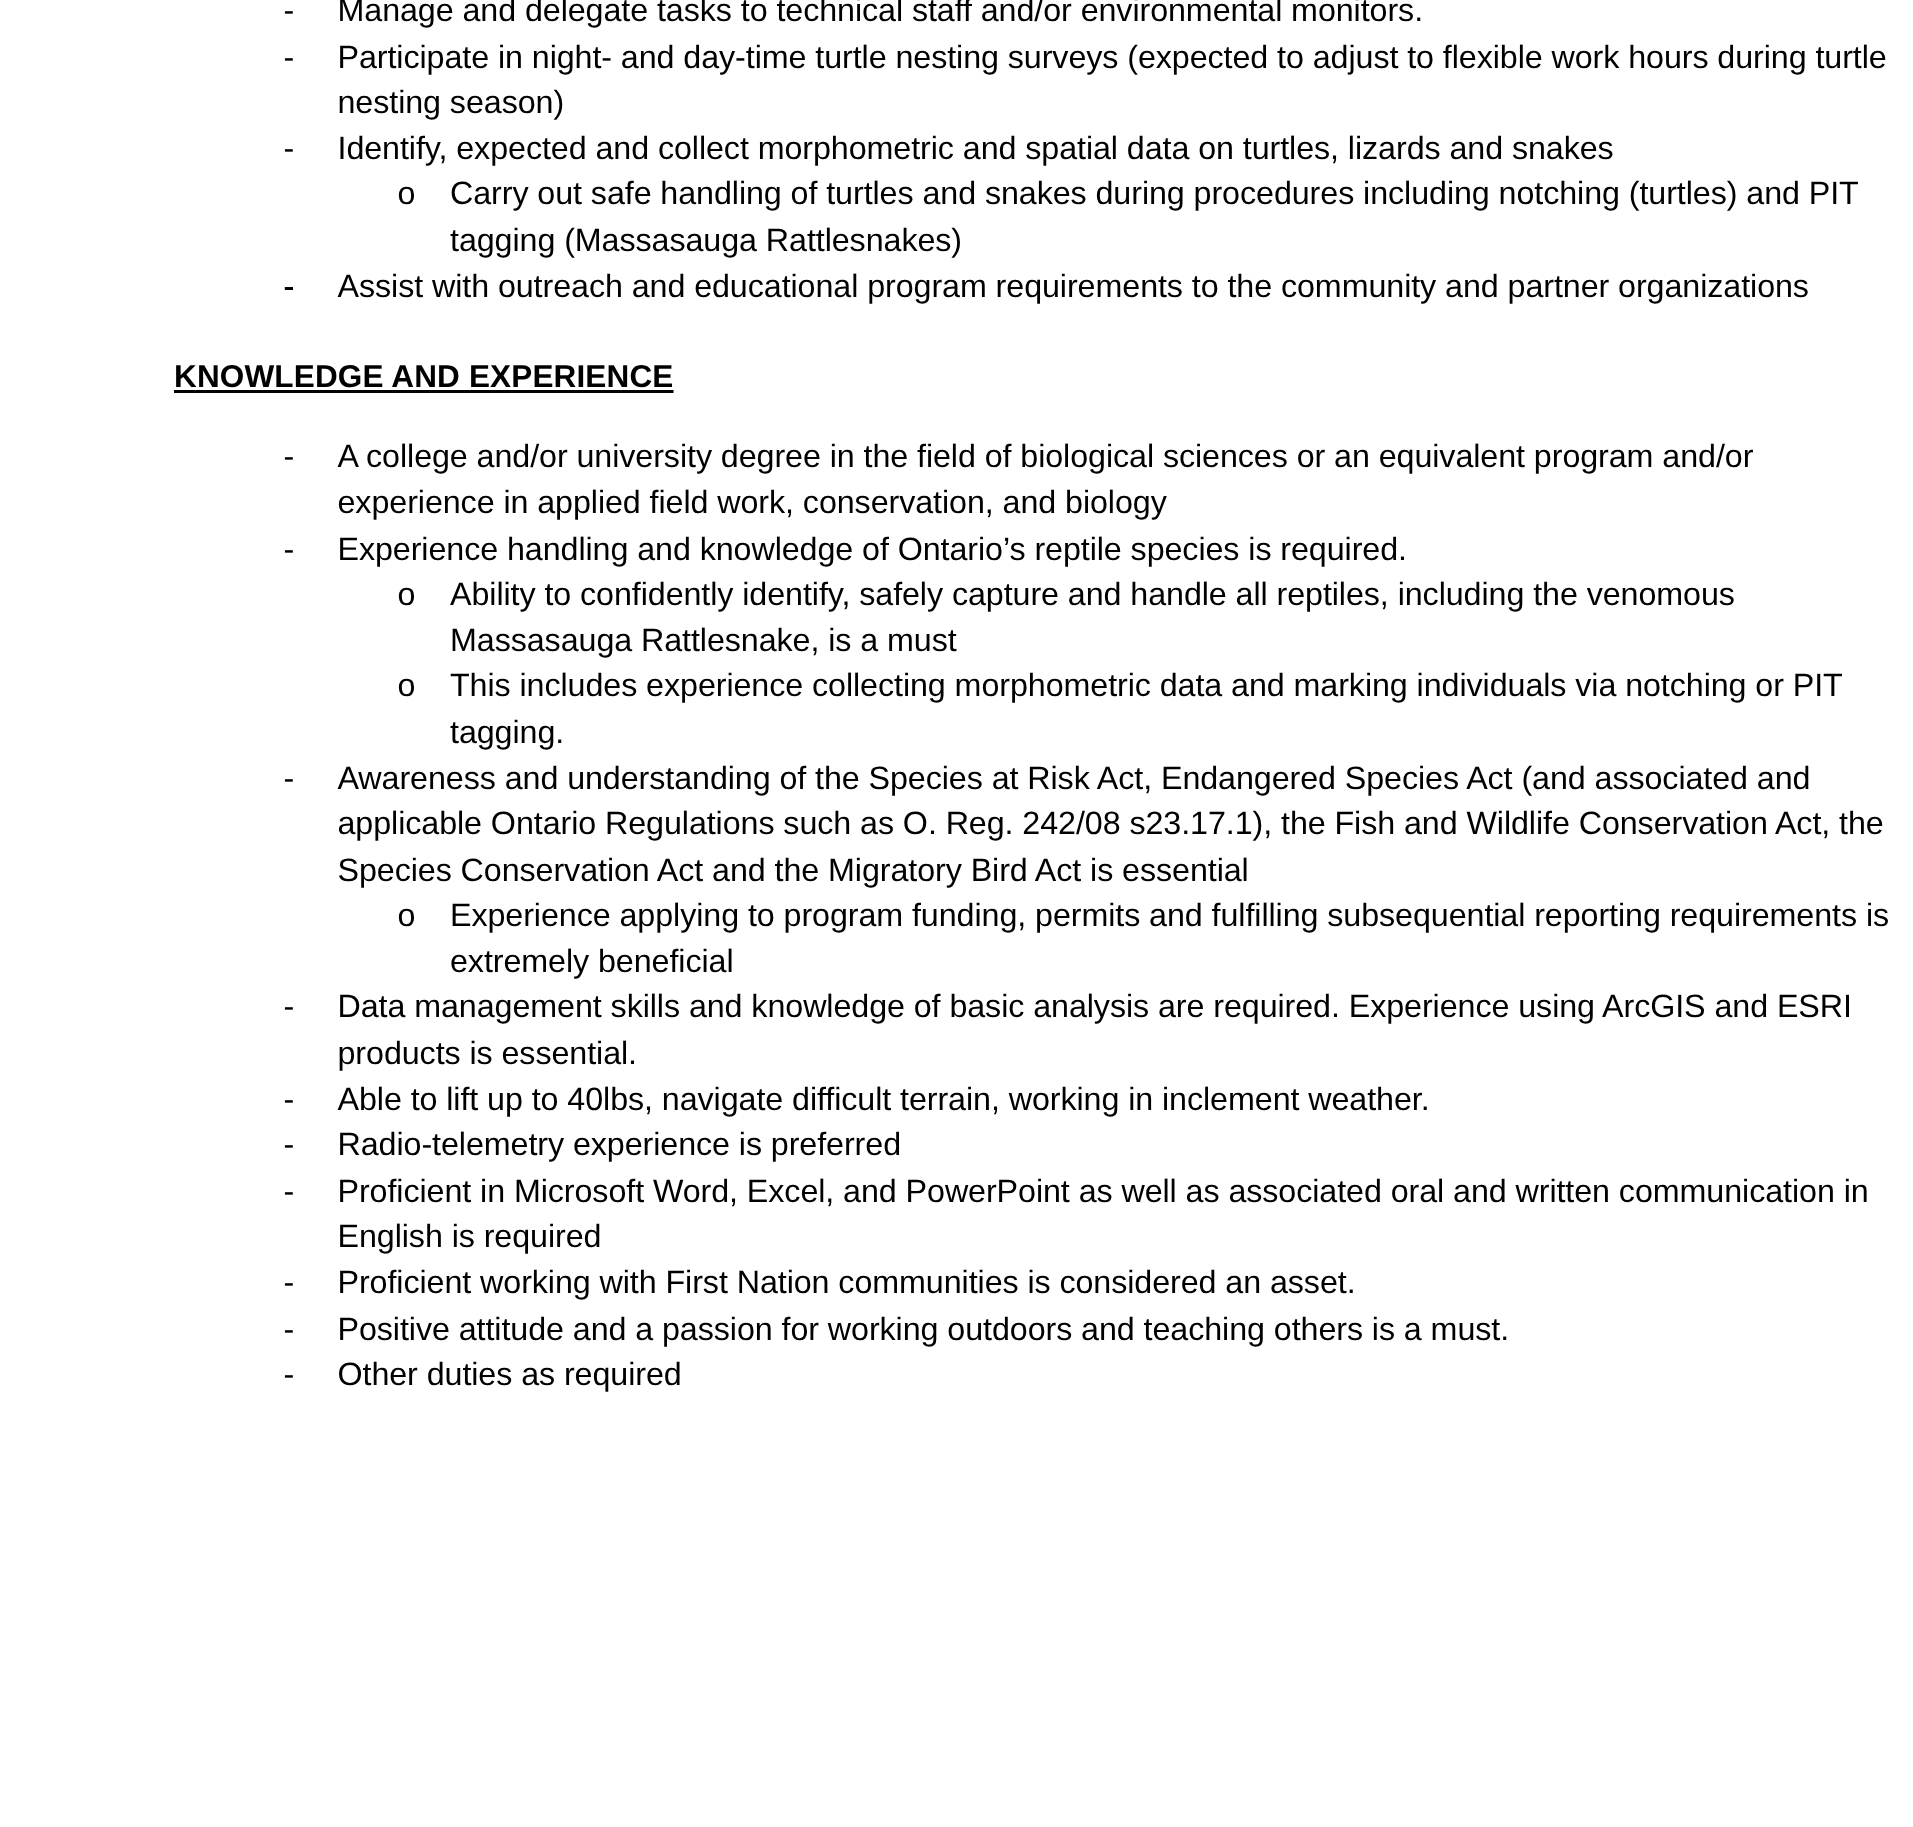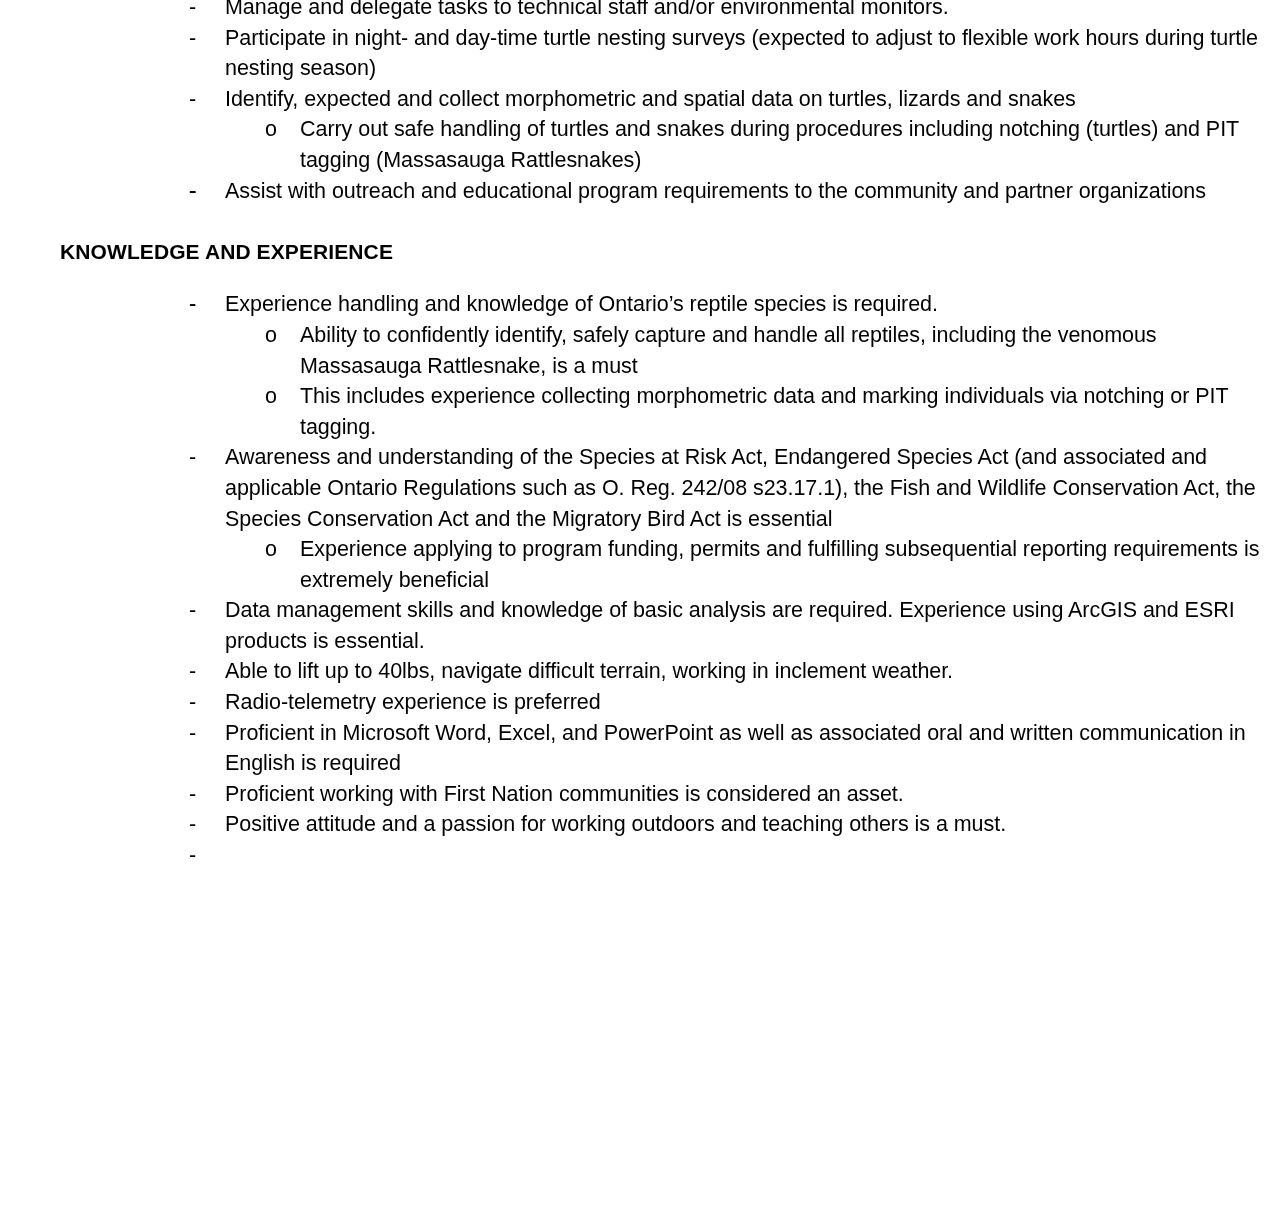--- a/index.html
+++ b/index.html
@@ -75,23 +75,24 @@
   }
   .txt {
     display: block;
   }
   
   .section-heading {
     font-size: 21px;
     font-weight: bold;
     line-height: 30.6px;
     letter-spacing: 0.1px;
+    text-decoration: underline;
     text-underline-offset: 2px;
     margin: 0;
-    padding-left: 60px;
+    padding-left: 116px;
   }
   .spacer-line {
     height: 30.6px;
   }
   .spacer-half {
     height: 22px;
   }
 </style>
 </head>
 <body>
@@ -148,20 +149,21 @@
     <div class="spacer-line"></div>
 
     <div class="section-heading">KNOWLEDGE AND EXPERIENCE</div>
 
     <div class="spacer-half"></div>
 
     <ul class="level1">
 
       <li class="bullet">
         <span class="marker">-</span>
+        <span class="txt">A college and/or university degree in the field of biological sciences or an equivalent program and/or experience in applied field work, conservation, and biology</span>
       </li>
 
       <li class="bullet">
         <span class="marker">-</span>
         <span class="txt">Experience handling and knowledge of Ontario’s reptile species is required.</span>
         <ul class="level2">
           <li class="subbullet">
             <span class="marker-o">o</span>
             <span class="txt">Ability to confidently identify, safely capture and handle all reptiles, including the venomous Massasauga Rattlesnake, is a must</span>
           </li>
@@ -208,18 +210,19 @@
         <span class="txt">Proficient working with First Nation communities is considered an asset.</span>
       </li>
 
       <li class="bullet">
         <span class="marker">-</span>
         <span class="txt">Positive attitude and a passion for working outdoors and teaching others is a must.</span>
       </li>
 
       <li class="bullet">
         <span class="marker">-</span>
+        <span class="txt">Other duties as required</span>
       </li>
 
     </ul>
 
   </div>
 </div>
 
 </body></html>

